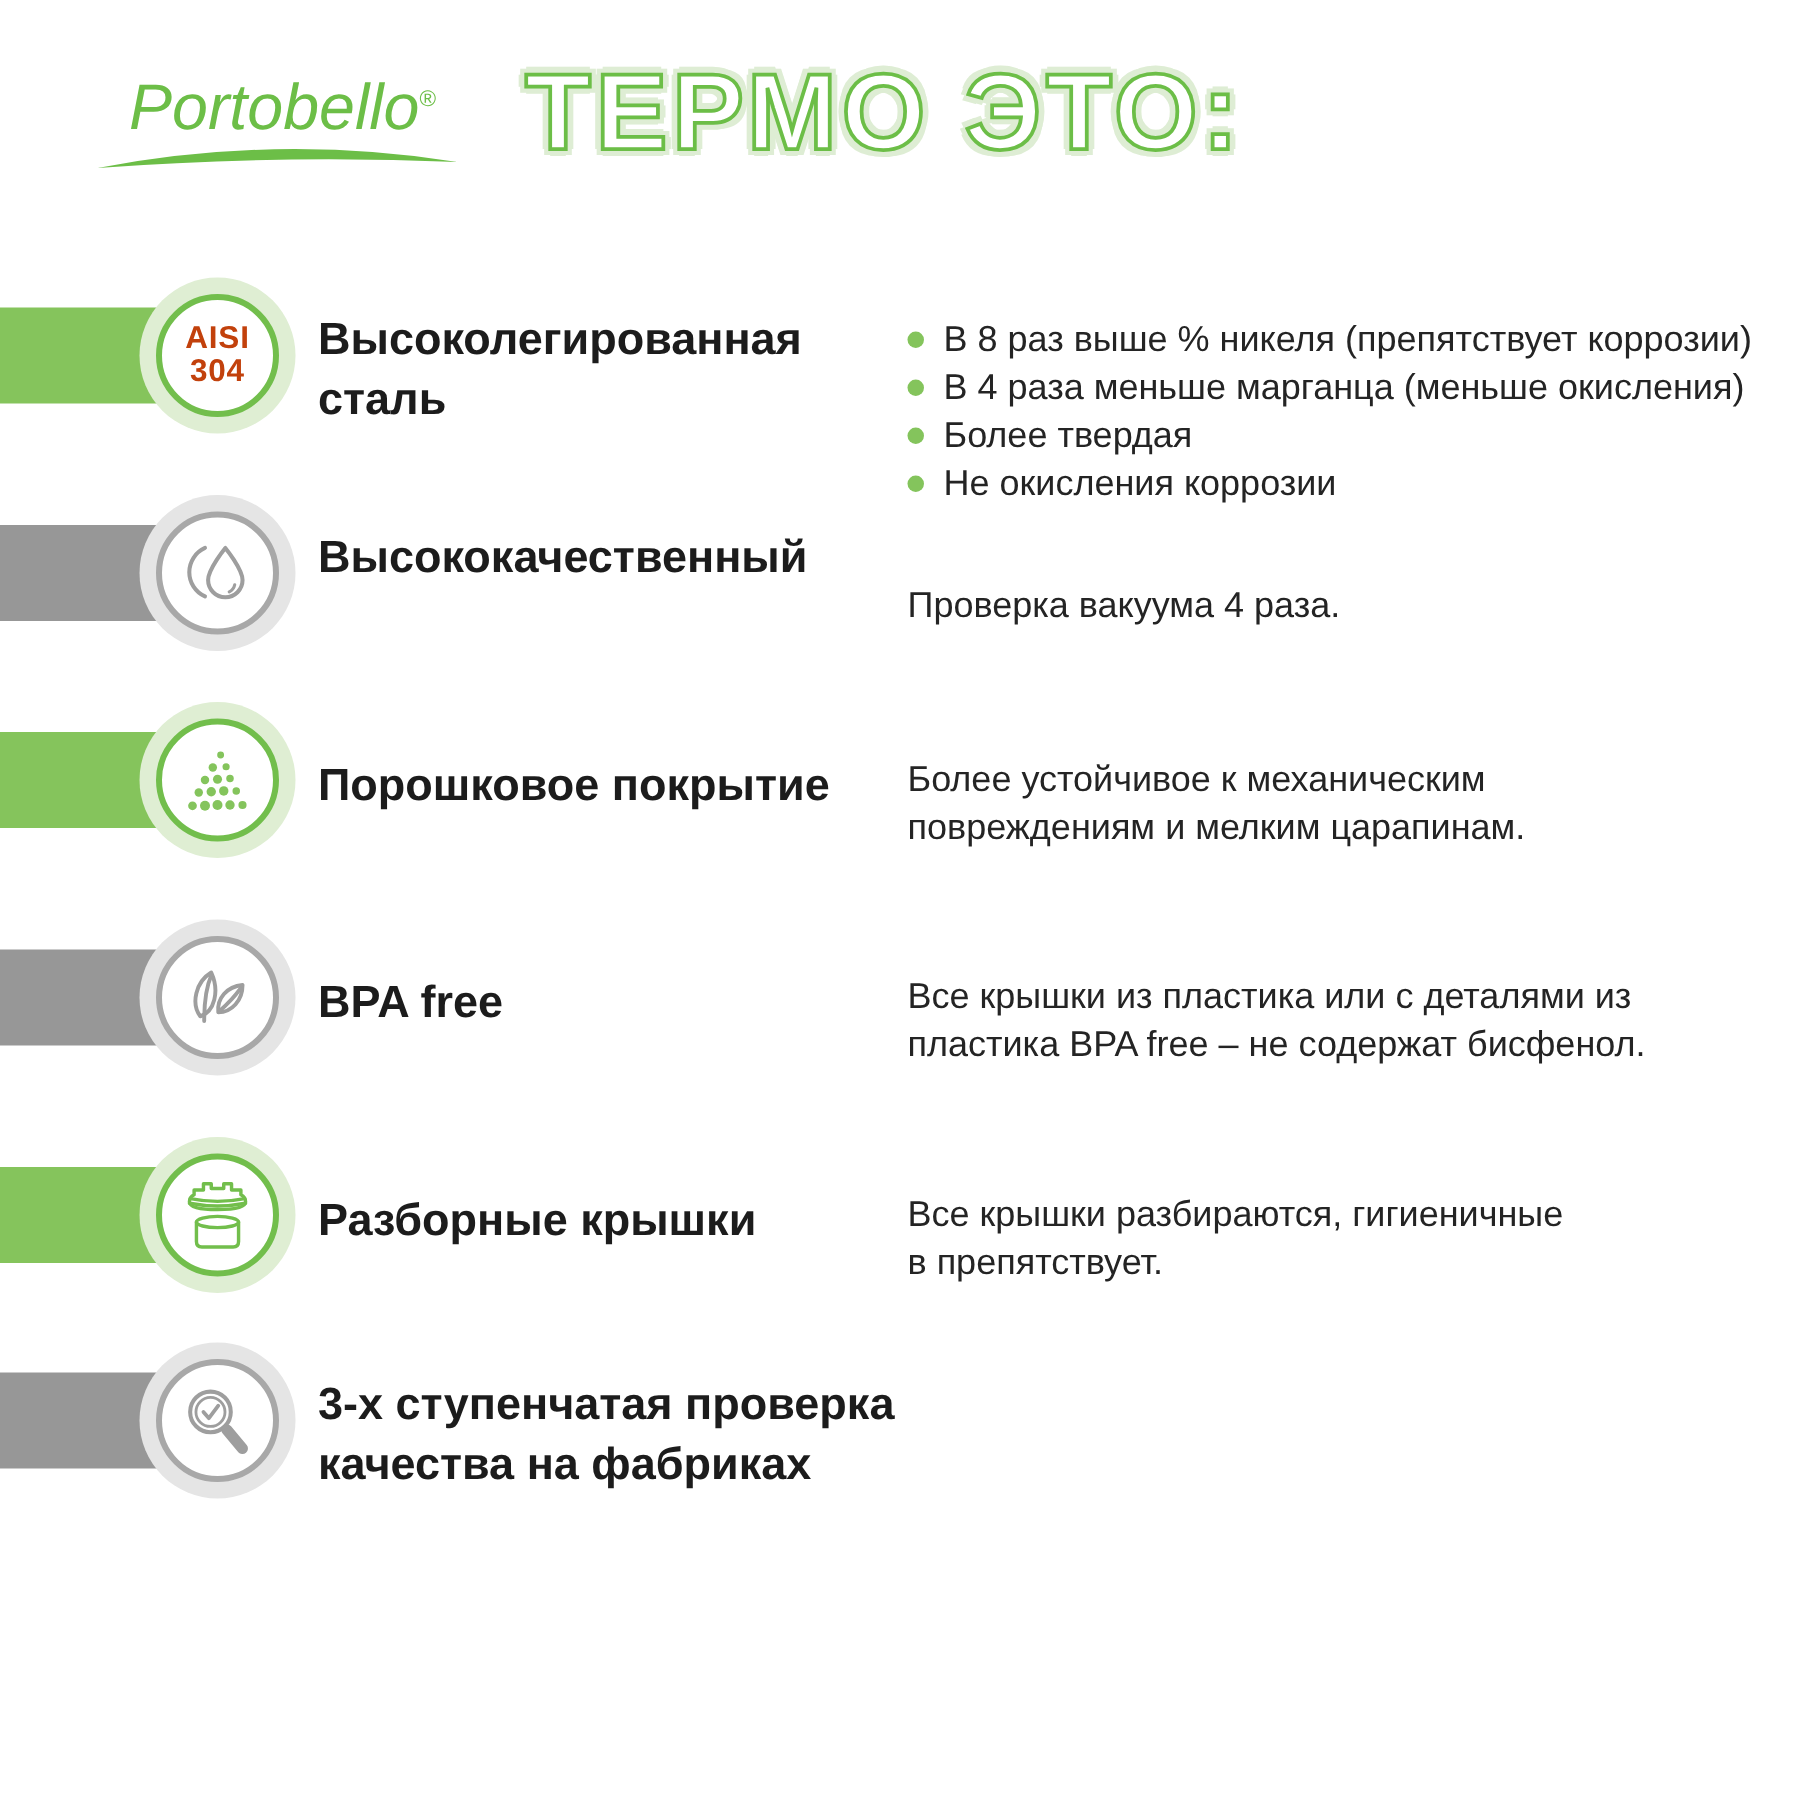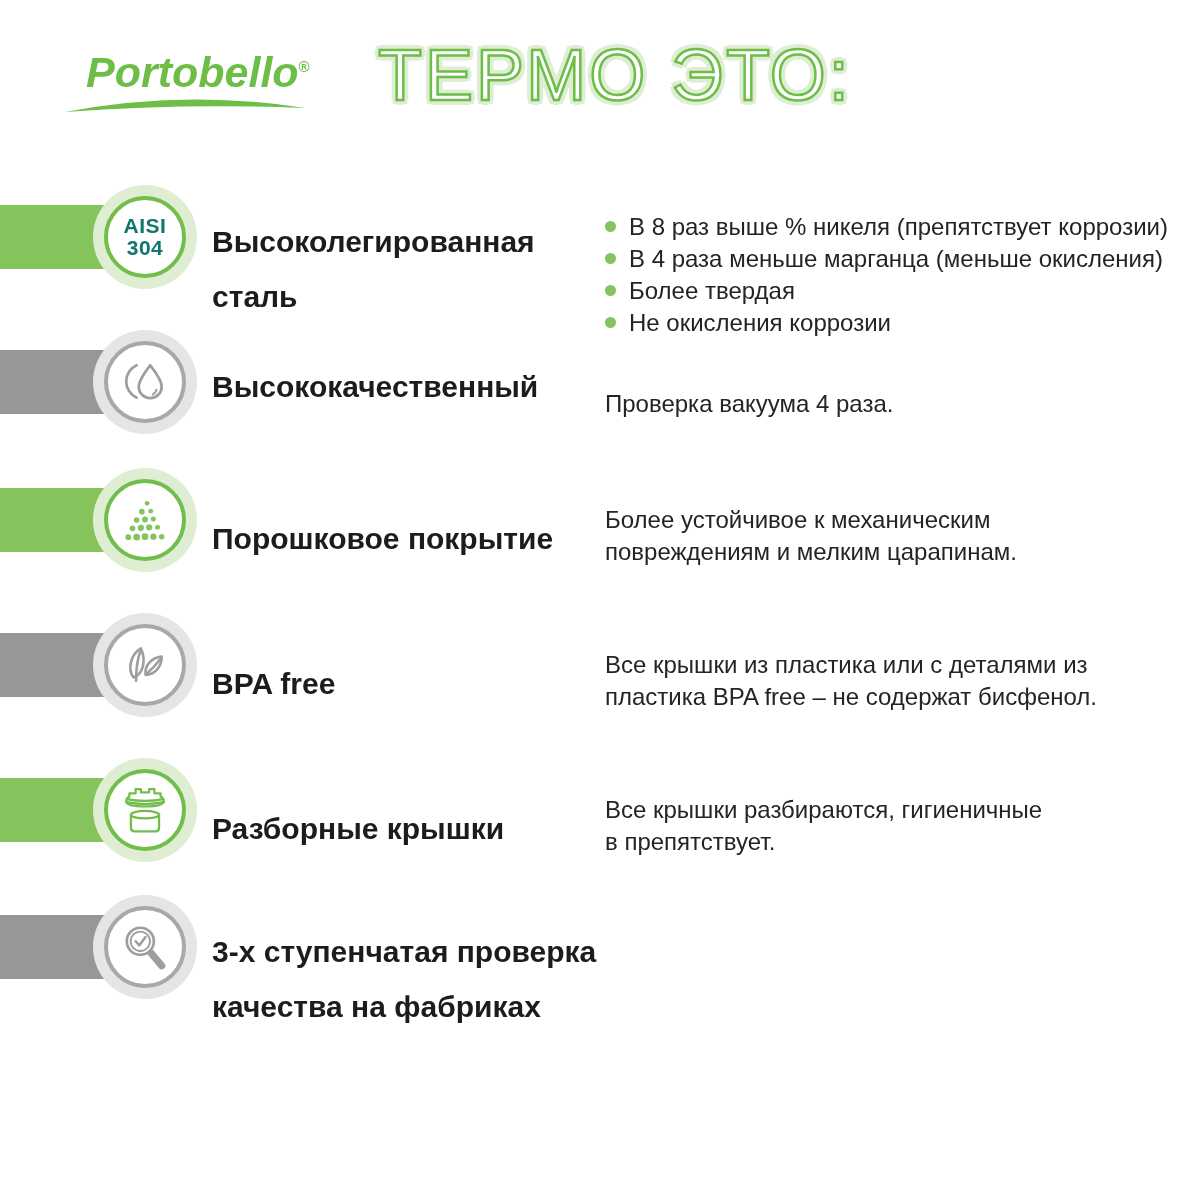--- a/index.html
+++ b/index.html
@@ -18,21 +18,21 @@
     background: #ffffff;
   }
 
   
   .logo {
     position: absolute;
     left: 86px;
     top: 48px;
     color: #6CBE47;
     font-style: italic;
-    font-weight: bold;
+    font-weight: normal;
     font-size: 43px;
     letter-spacing: 0px;
     white-space: nowrap;
   }
   .logo .reg {
     font-size: 15px;
     vertical-align: super;
     font-style: normal;
   }
   .logo-swoosh {
@@ -40,31 +40,30 @@
     left: 62px;
     top: 96px;
     width: 246px;
     height: 20px;
   }
   .thermo-title {
     position: absolute;
     left: 350px;
     top: 34px;
     font-size: 72px;
-    font-weight: 400;
+    font-weight: 700;
     letter-spacing: 3px;
     color: #ffffff;
     -webkit-text-stroke: 2.5px #6CBE47;
     white-space: nowrap;
     text-shadow:
       -5px 0 0 #DEEDD4, 5px 0 0 #DEEDD4,
       0 -5px 0 #DEEDD4, 0 5px 0 #DEEDD4,
       -4px -4px 0 #DEEDD4, 4px 4px 0 #DEEDD4,
       -4px 4px 0 #DEEDD4, 4px -4px 0 #DEEDD4;
-    margin-left: 28px;
   }
 
   
   .feature-row {
     position: absolute;
     left: 0;
     width: 1200px;
     height: 150px;
   }
   .bar {
@@ -97,38 +96,38 @@
     justify-content: center;
   }
   .row--green .bar { background: #85C45C; }
   .row--green .halo { background: #DFEED3; }
   .row--green .icon-circle { border-color: #72BE4C; }
   .row--gray .bar { background: #979797; }
   .row--gray .halo { background: #E5E5E5; }
   .row--gray .icon-circle { border-color: #A8A8A8; }
 
   .badge-text {
-    color: #0f766e;
+    color: #c2410c;
     font-weight: bold;
     font-size: 21px;
     line-height: 22px;
     text-align: center;
     letter-spacing: 0.5px;
   }
 
   .row-title {
     position: absolute;
     left: 212px;
     font-size: 30px;
     line-height: 40px;
     font-weight: bold;
     color: #1C1C1C;
     white-space: nowrap;
   }
-  .row-title span { display: block; margin-top: 15px; }
+  .row-title span { display: block; }
   .title-two { top: 32px; }
   .title-one { top: 46px; }
 
   .bullets {
     position: absolute;
     left: 605px;
     top: 36px;
   }
   .bullet {
     display: flex;

